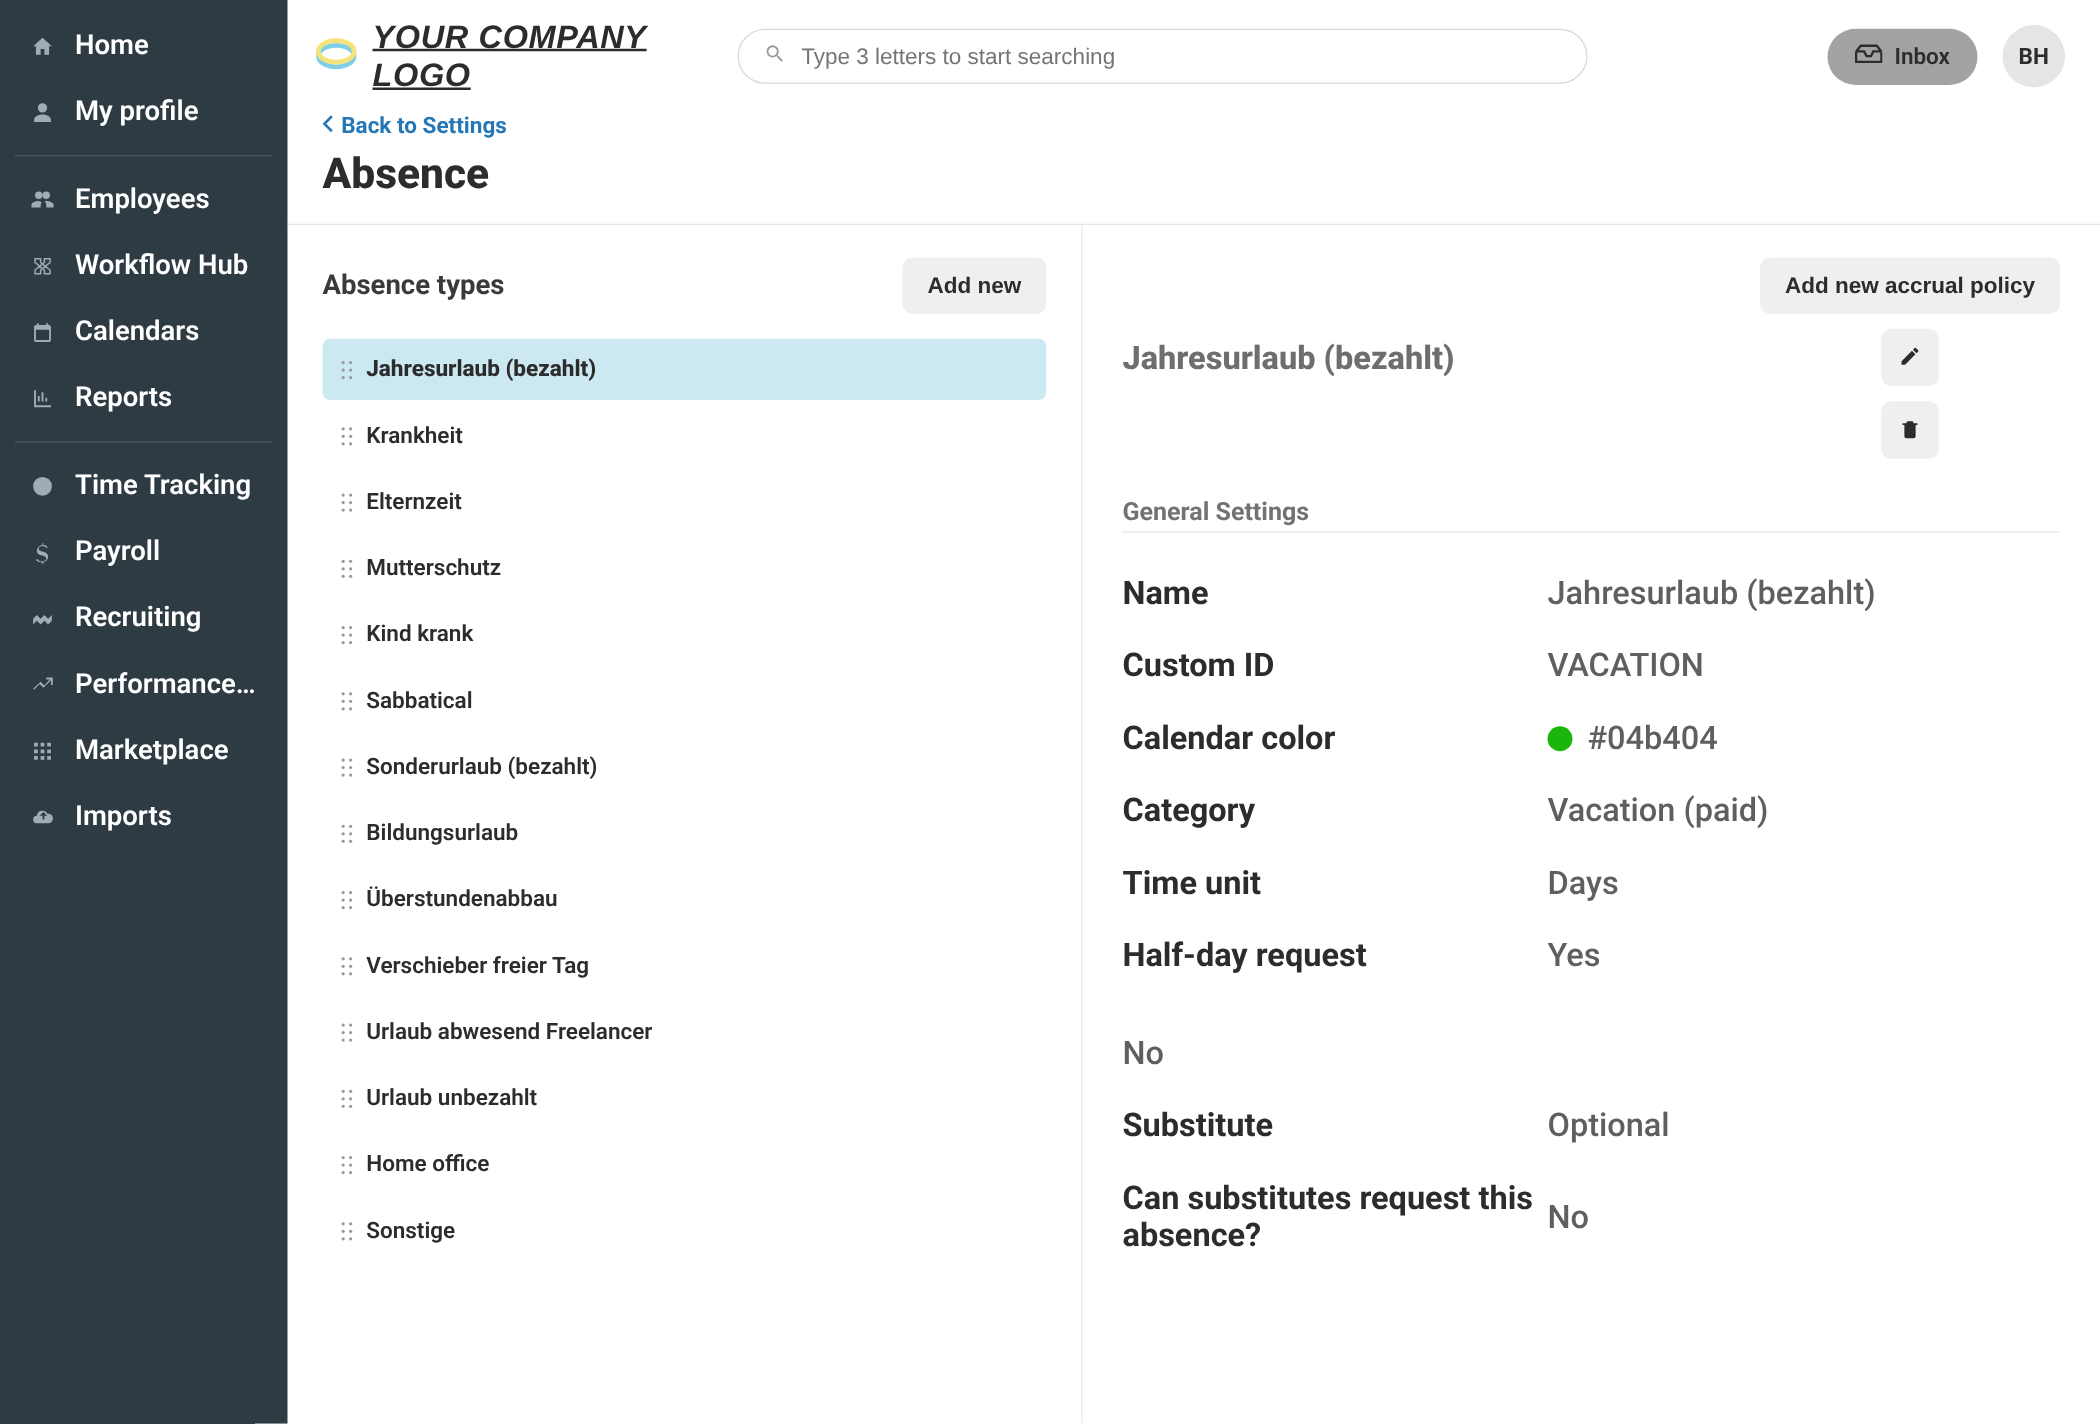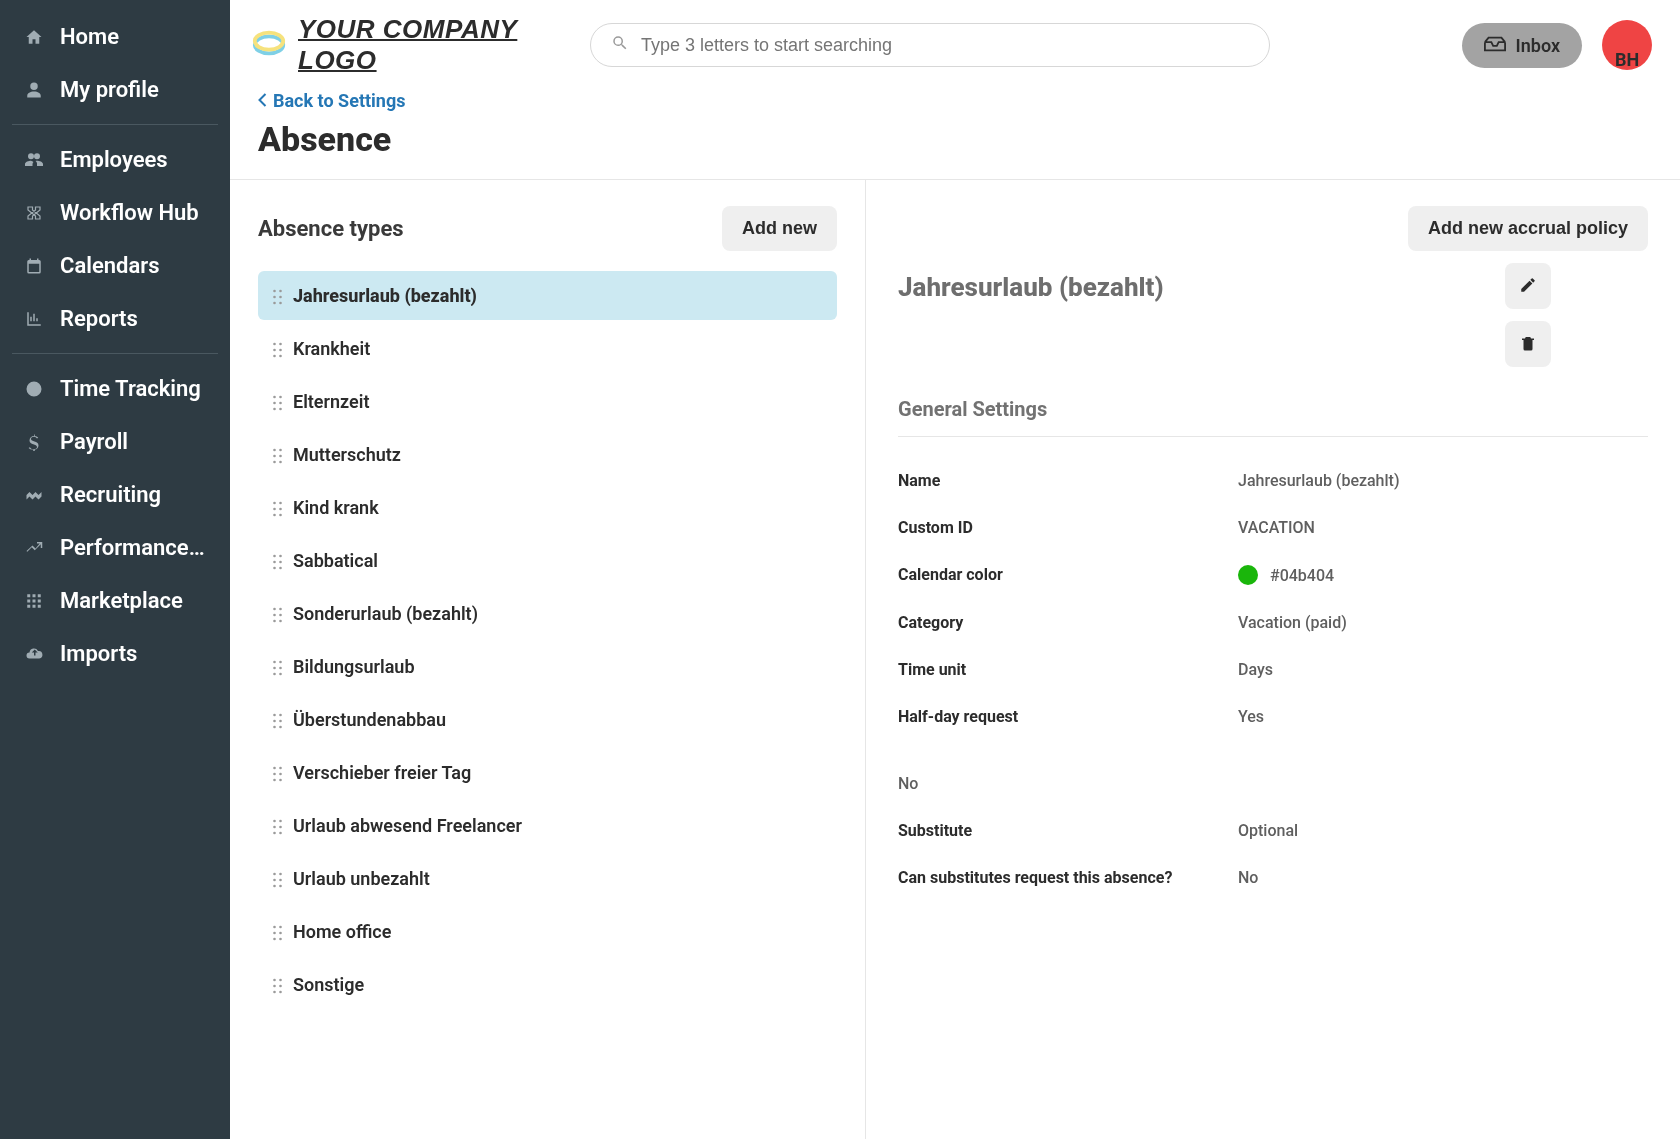--- a/index.html
+++ b/index.html
@@ -110,24 +110,24 @@
       font-size: 18px;
       font-weight: 600;
       cursor: pointer;
       margin-left: auto;
       text-align: center;
     }
     .inbox-btn svg { width: 22px; height: 16px; stroke: #2c2c2c; }
     .avatar {
       width: 50px;
       height: 50px;
-      background: #ef4444;
+      background: #e5e5e5;
       border-radius: 50%;
       display: flex;
-      align-items: flex-end;
+      align-items: center;
       justify-content: center;
       font-weight: 700;
       font-size: 18px;
       color: #2c2c2c;
     }
     .breadcrumb-row {
       padding: 0 28px;
     }
     .back-link {
       color: #2577b5;
@@ -234,29 +234,29 @@
       display: flex;
       align-items: center;
       justify-content: center;
       cursor: pointer;
     }
     .icon-btn svg { width: 18px; height: 18px; fill: #2c2c2c; }
     .section-title {
       font-size: 20px;
       font-weight: 700;
       color: #727272;
-      padding-bottom: 15px;
+      padding-bottom: 4px;
       border-bottom: 1px solid #e6e6e6;
       margin-bottom: 20px;
       margin-top: 10px;
     }
     .field-row {
       display: flex;
       padding: 14px 0;
-      font-size: 16px;
+      font-size: 26px;
     }
     .field-label {
       width: 340px;
       font-weight: 700;
       color: #2c2c2c;
     }
     .field-value {
       color: #5f5f5f;
       font-weight: 500;
       display: flex;

